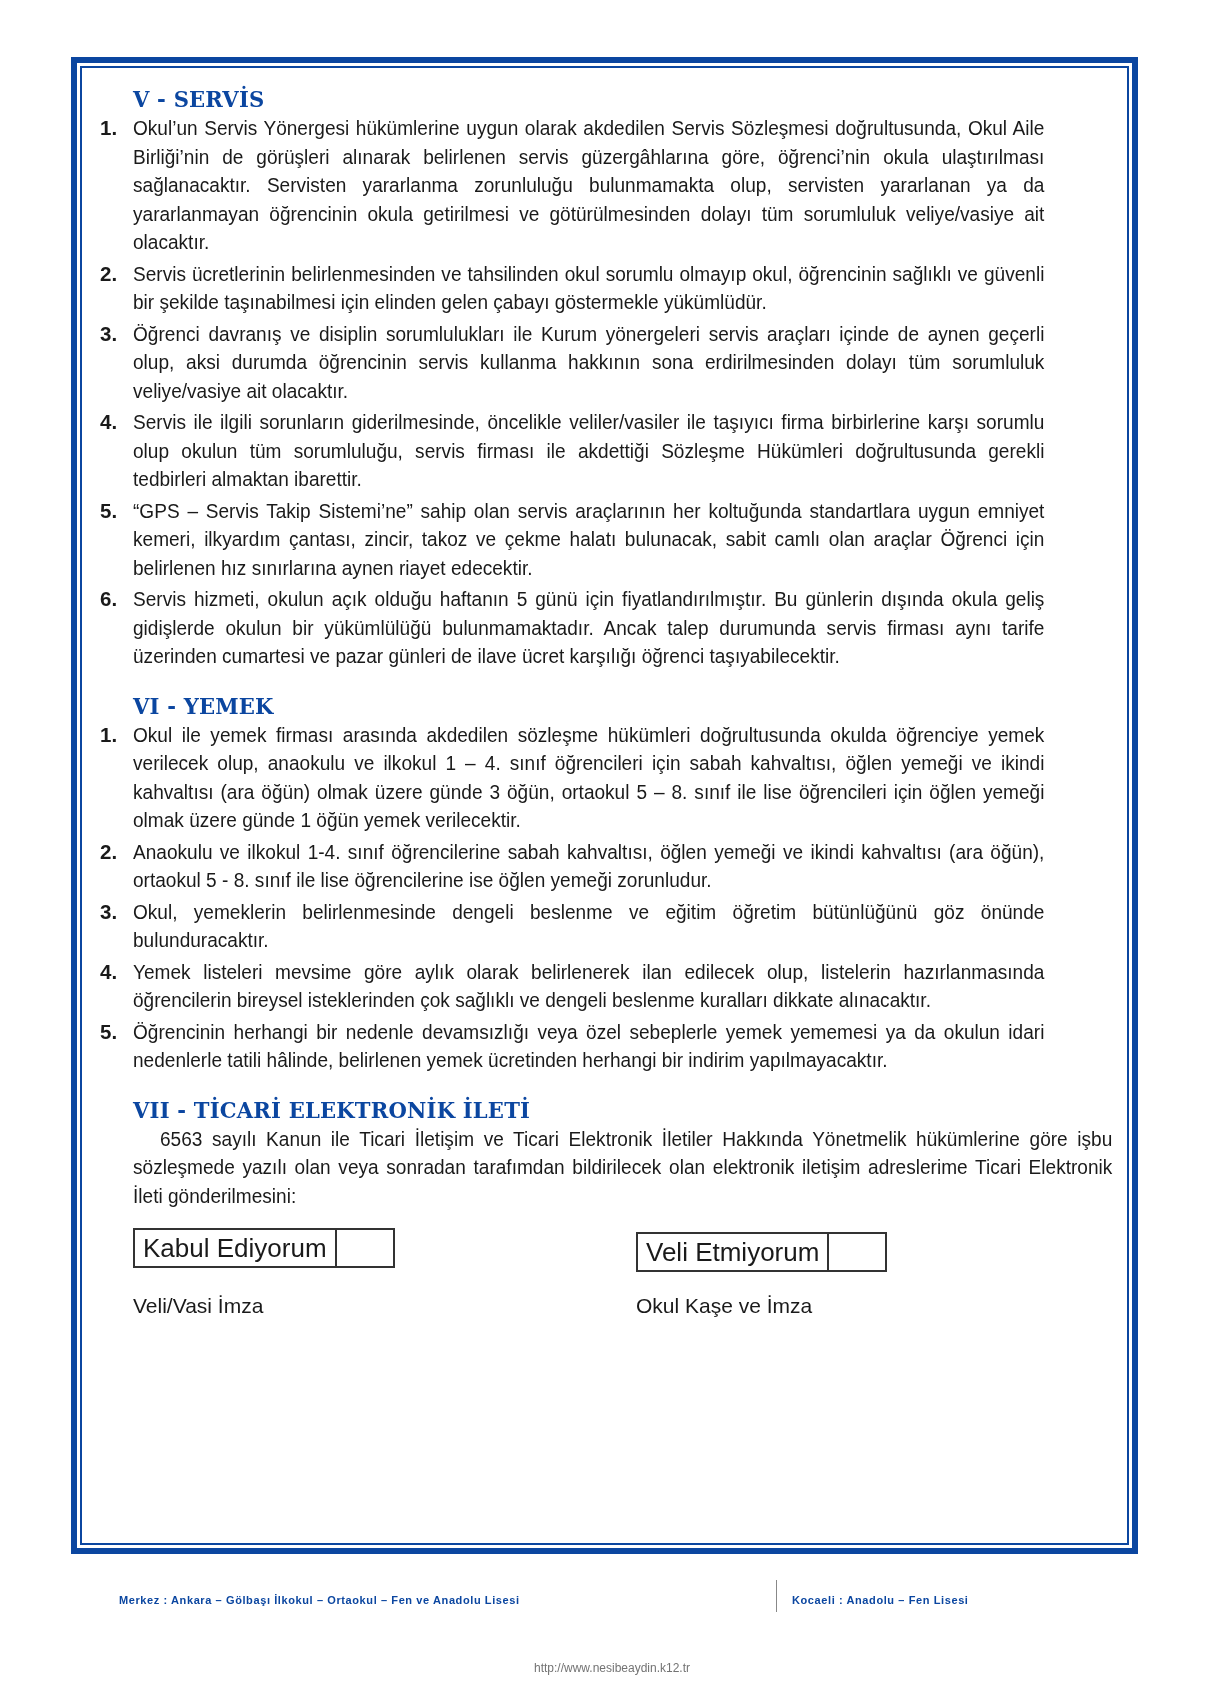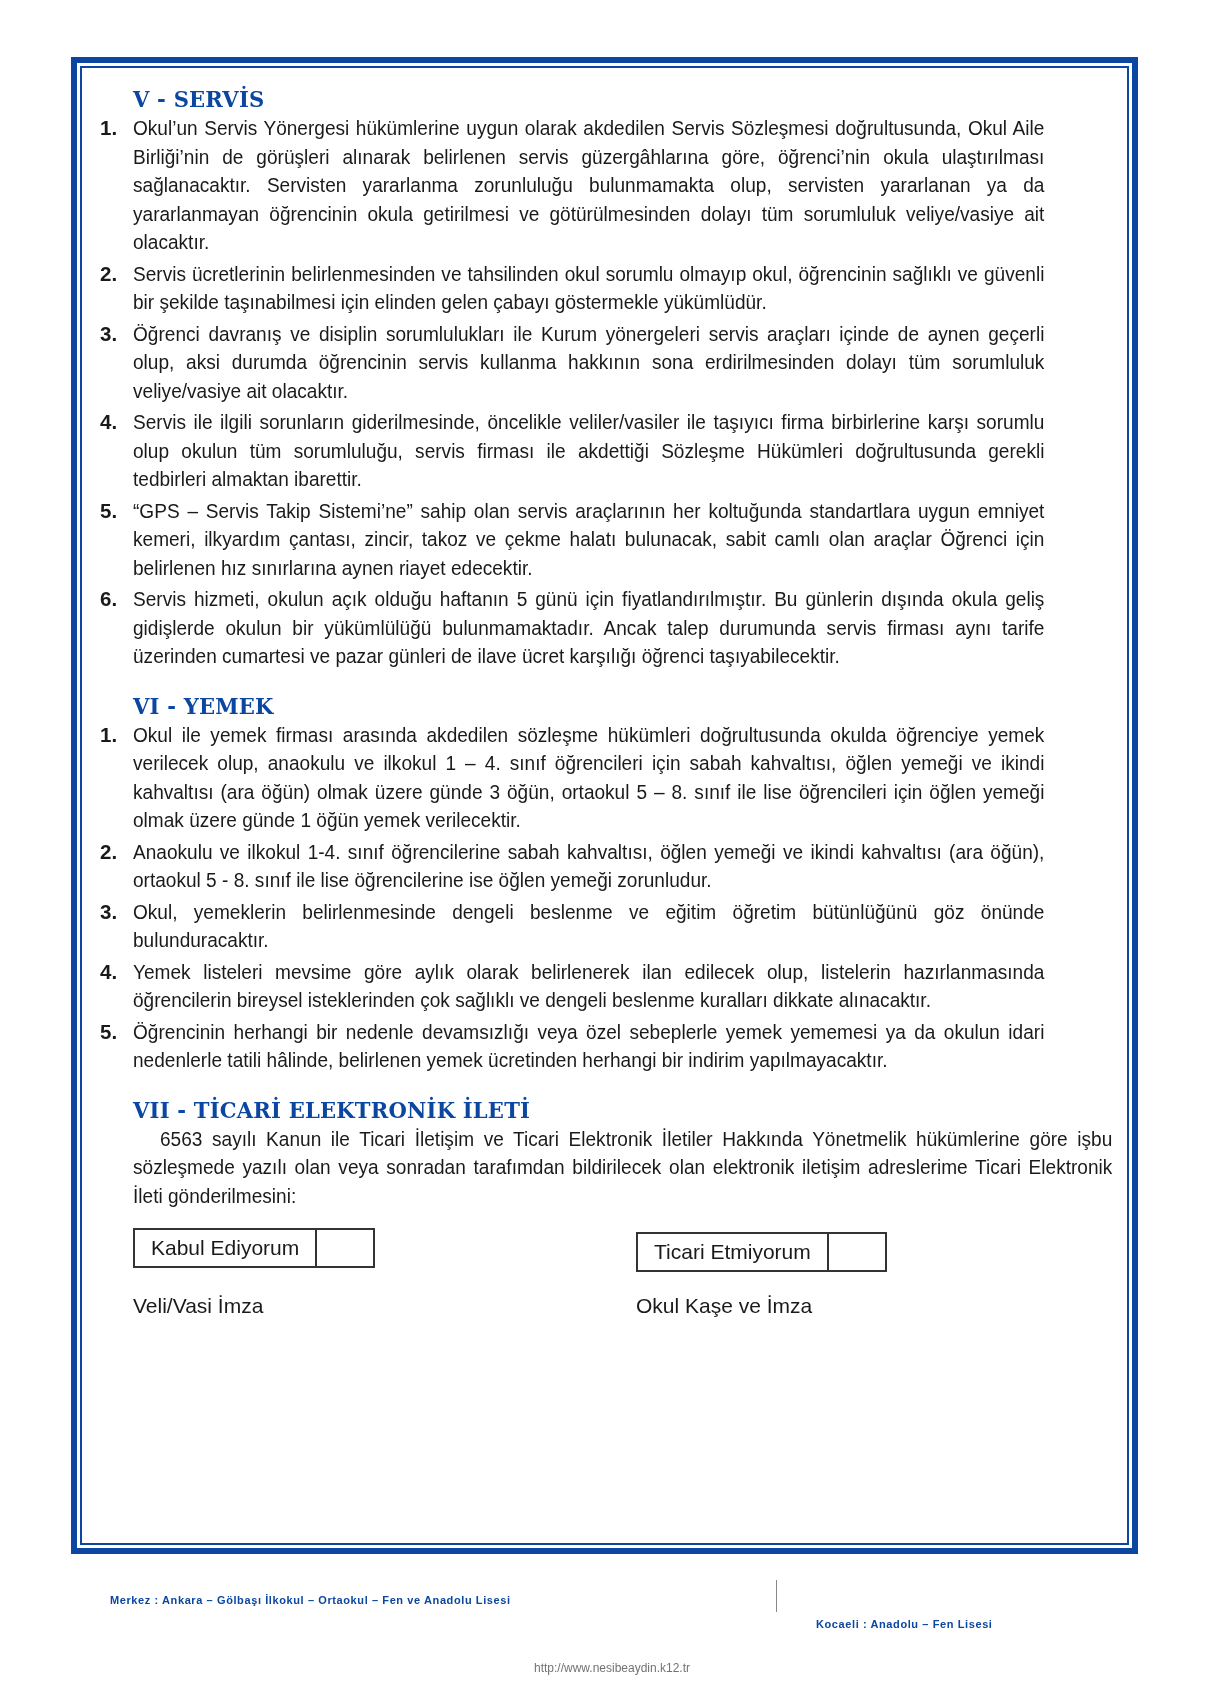--- a/index.html
+++ b/index.html
@@ -12,26 +12,26 @@
   .content { position:absolute; left:100px; top:86px; width:1013px; }
   .section-title { font-family:"DejaVu Serif", serif; font-weight:bold; color:#0b46a0;
                    font-size:22px; margin:0 0 2px 33px; letter-spacing:0.2px; transform:scaleX(0.96); transform-origin:left; }
   .item { display:flex; font-size:20.5px; line-height:28.5px; margin-bottom:3px; }
   .item .num { width:33px; flex:none; font-weight:bold; }
   .item .text { flex:1; text-align:justify; transform:scaleX(0.93); transform-origin:left; width:107%; }
   .section { margin-bottom:22px; }
   .para { font-size:20.5px; line-height:28.5px; text-align:justify; text-indent:29px; margin-left:33px; transform:scaleX(0.93); transform-origin:left; width:1053px; }
   .choices { position:relative; height:180px; margin-top:18px; }
   .choice { position:absolute; display:flex; border:2px solid #333; height:40px; box-sizing:border-box; }
-  .choice .lbl { padding:0 16px; font-size:21px; line-height:36px; border-right:2px solid #333; }
+  .choice .lbl { padding:0 8px; font-size:26px; line-height:36px; border-right:2px solid #333; }
   .choice .box { width:56px; }
   .sig { position:absolute; font-size:21px; }
   .footer { position:absolute; top:1594px; left:0; width:1208px; font-size:11px; font-weight:bold; color:#0b46a0; letter-spacing:0.6px; }
-  .footer .left { position:absolute; left:110px; }
-  .footer .right { position:absolute; left:816px;margin-top:24px; }
+  .footer .left { position:absolute; left:119px; }
+  .footer .right { position:absolute; left:792px; }
   .footer .divider { position:absolute; left:776px; top:-14px; width:1px; height:32px; background:#888; }
   .url { position:absolute; top:1661px; left:0; width:1208px; text-align:center; font-size:12px; color:#737373; padding-left:16px; box-sizing:border-box; }
 </style>
 </head>
 <body>
 
 <div class="frame-outer"></div>
 <div class="frame-inner"></div>
 
 <div class="content">
@@ -91,21 +91,21 @@
   <div class="section">
     <div class="section-title">VII - TİCARİ ELEKTRONİK İLETİ</div>
     <div class="para">6563 sayılı Kanun ile Ticari İletişim ve Ticari Elektronik İletiler Hakkında Yönetmelik hükümlerine göre işbu sözleşmede yazılı olan veya sonradan tarafımdan bildirilecek olan elektronik iletişim adreslerime Ticari Elektronik İleti gönderilmesini:</div>
 
     <div class="choices">
       <div class="choice" style="left:33px; top:0;">
         <span class="lbl">Kabul Ediyorum</span>
         <span class="box"></span>
       </div>
       <div class="choice" style="left:536px; top:4px;">
-        <span class="lbl">Ticari Etmiyorum</span>
+        <span class="lbl">Veli Etmiyorum</span>
         <span class="box"></span>
       </div>
       <div class="sig" style="left:33px; top:66px;">Veli/Vasi İmza</div>
       <div class="sig" style="left:536px; top:66px;">Okul Kaşe ve İmza</div>
     </div>
   </div>
 </div>
 
 <div class="footer">
   <span class="left">Merkez : Ankara – Gölbaşı İlkokul – Ortaokul – Fen ve Anadolu Lisesi</span>

